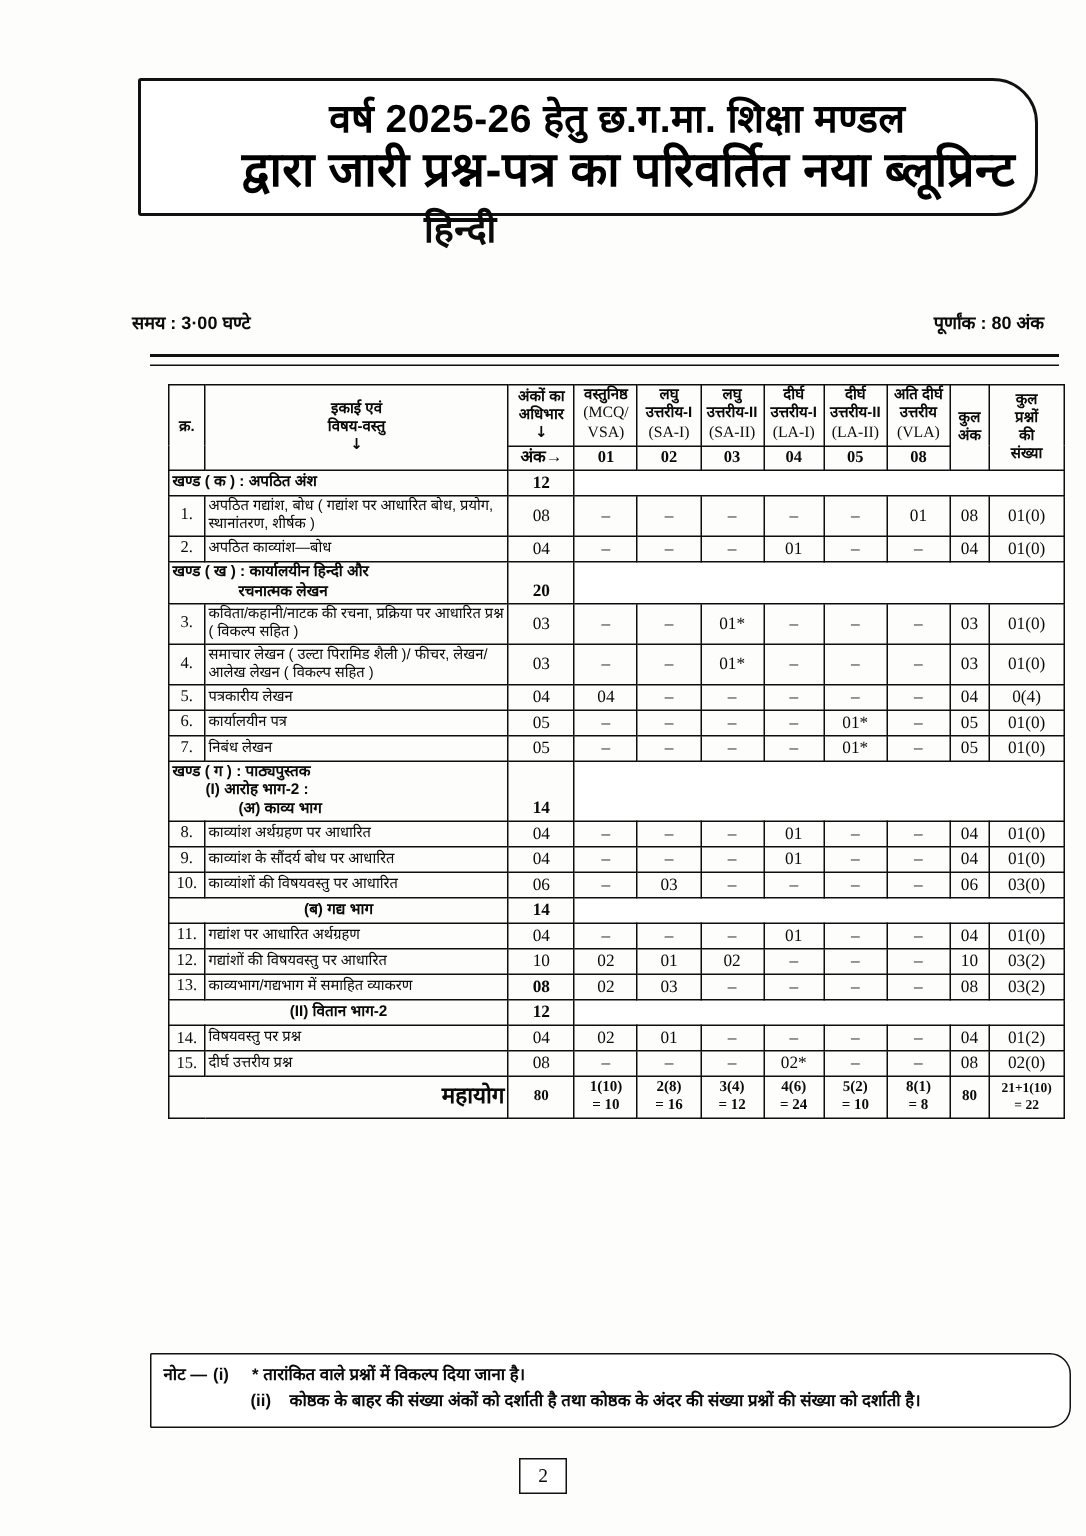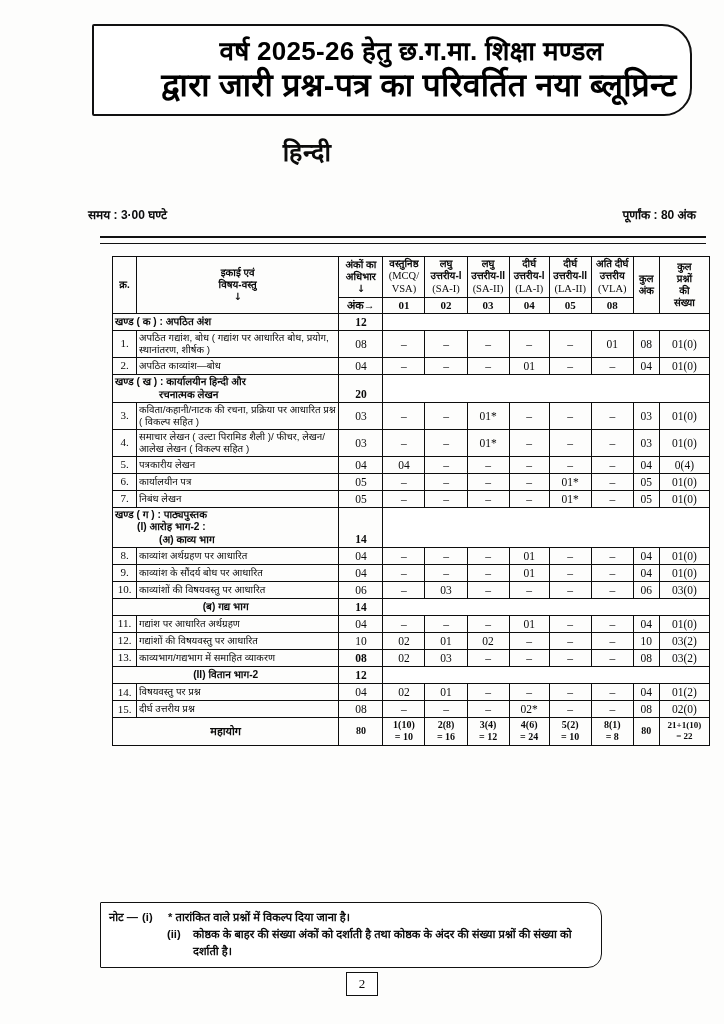--- a/index.html
+++ b/index.html
@@ -17,21 +17,21 @@
   }
   .page {
     position: absolute;
     inset: 0;
     background: #fdfdfc;
   }
   
   .banner {
     position: absolute;
     left: 92px;
-    top: 24px;
+    top: 52px;
     width: 600px;
     height: 92px;
     border: 2.5px solid #111;
     border-radius: 2px 30px 28px 2px;
     box-sizing: border-box;
     background: #fff;
     overflow: hidden;
     padding-left: 39px;
   }
   .banner-line {
@@ -154,40 +154,40 @@
   td.section {
     text-align: left;
     padding-left: 3px;
     font-weight: 700;
     font-size: 10.2px;
   }
   td.section .ind1 { display:block; padding-left: 22px; }
   td.section .ind2 { display:block; padding-left: 44px; }
   td.blank { background: #fff; }
   td.total-label {
-    text-align: center;
+    text-align: right;
     padding-right: 6px;
     font-weight: 700;
-    font-size: 11px;
+    font-size: 15px;
   }
   td.tot {
     text-align: center;
     font-family: "Liberation Serif", "DejaVu Serif", serif;
     font-weight: 700;
     font-size: 10px;
     line-height: 1.25;
   }
   td.tot .l2 { display:block; }
   .arrow { font-family: "DejaVu Sans", sans-serif; }
   
   .notes {
     position: absolute;
     left: 100px;
     top: 902px;
-    width: 502px;
+    width: 614px;
     box-sizing: border-box;
     border: 1.8px solid #111;
     border-radius: 1px 14px 14px 1px;
     padding: 6px 10px 8px 8px;
     font-family: "Liberation Sans", "DejaVu Sans", sans-serif;
     font-size: 11.2px;
     font-weight: 700;
     line-height: 1.5;
     background: #fff;
   }

